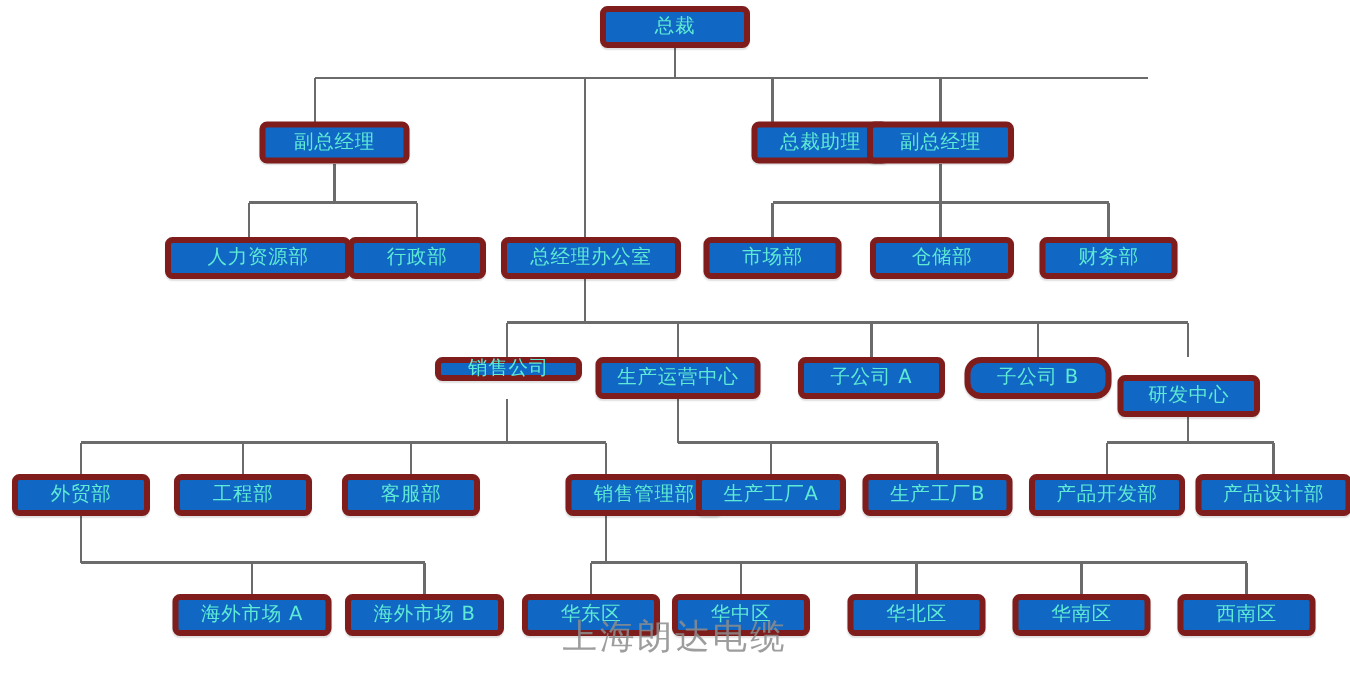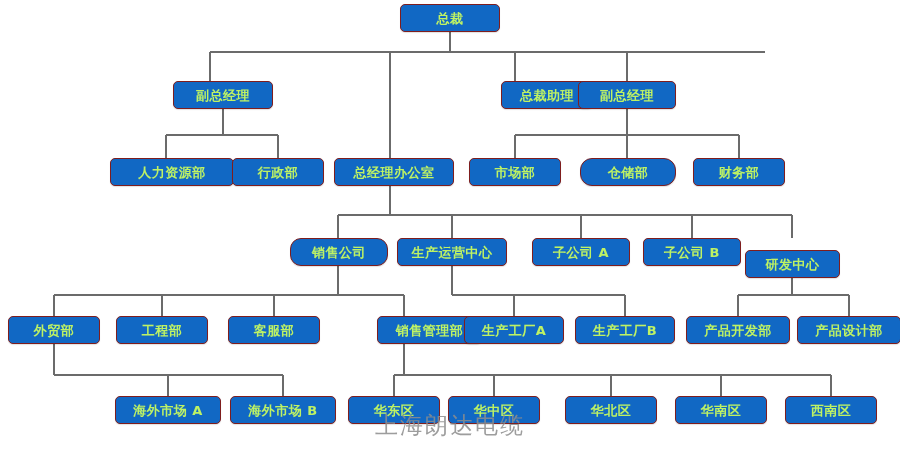--- a/index.html
+++ b/index.html
@@ -22,33 +22,32 @@
     left: 0;
     top: 0;
     width: 900px;
     height: 453px;
     pointer-events: none;
   }
   .node {
     position: absolute;
     box-sizing: border-box;
     background: #1168c4;
-    border: 1px solid #7f1d1d;
+    border: 4px solid #7f1d1d;
     border-radius: 5px;
-    color: #bef264;
+    color: #5eead4;
     font-size: 13px;
     line-height: 1;
     display: flex;
     align-items: center;
     justify-content: center;
     letter-spacing: 0.5px;
     white-space: nowrap;
     box-shadow: 0 1px 1px rgba(0,0,0,0.12);
     z-index: 3;
-    font-weight: bold;
   }
   .node .node-label {
     display: block;
     transform: translateY(-0.5px);
   }
   .watermark {
     position: absolute;
     left: 0;
     top: 414px;
     width: 900px;
@@ -150,37 +149,37 @@
   </div>
   <div class="node" style="left:232px;top:158px;width:92px;height:28px;">
     <span class="node-label">行政部</span>
   </div>
   <div class="node" style="left:334px;top:158px;width:120px;height:28px;">
     <span class="node-label">总经理办公室</span>
   </div>
   <div class="node" style="left:469px;top:158px;width:92px;height:28px;">
     <span class="node-label">市场部</span>
   </div>
-  <div class="node" style="left:580px;top:158px;width:96px;height:28px;border-radius:12px;">
+  <div class="node" style="left:580px;top:158px;width:96px;height:28px;">
     <span class="node-label">仓储部</span>
   </div>
   <div class="node" style="left:693px;top:158px;width:92px;height:28px;">
     <span class="node-label">财务部</span>
   </div>
 
-  <div class="node" style="left:290px;top:238px;width:98px;height:28px;border-radius:11px;">
+  <div class="node" style="left:290px;top:238px;width:98px;height:16px;">
     <span class="node-label">销售公司</span>
   </div>
   <div class="node" style="left:397px;top:238px;width:110px;height:28px;">
     <span class="node-label">生产运营中心</span>
   </div>
   <div class="node" style="left:532px;top:238px;width:98px;height:28px;">
     <span class="node-label">子公司 A</span>
   </div>
-  <div class="node" style="left:643px;top:238px;width:98px;height:28px;">
+  <div class="node" style="left:643px;top:238px;width:98px;height:28px;border-radius:11px;">
     <span class="node-label">子公司 B</span>
   </div>
   <div class="node" style="left:745px;top:238px;width:95px;height:28px;margin-top:12px;">
     <span class="node-label">研发中心</span>
   </div>
 
   <div class="node" style="left:8px;top:316px;width:92px;height:28px;">
     <span class="node-label">外贸部</span>
   </div>
   <div class="node" style="left:116px;top:316px;width:92px;height:28px;">

